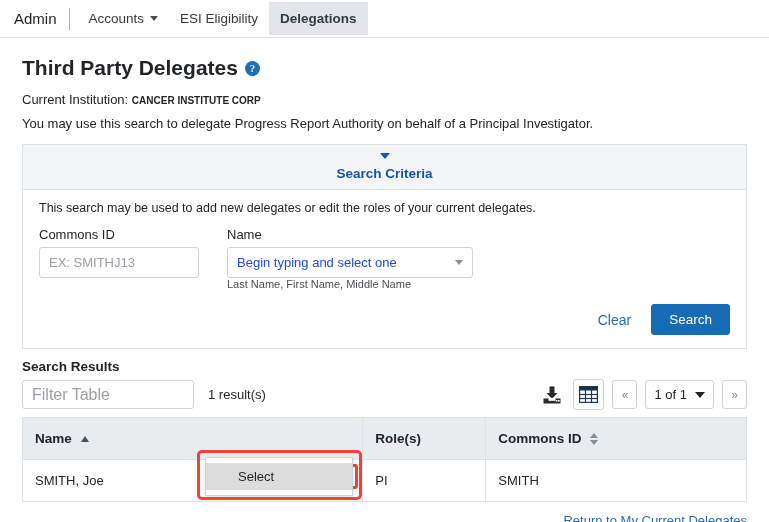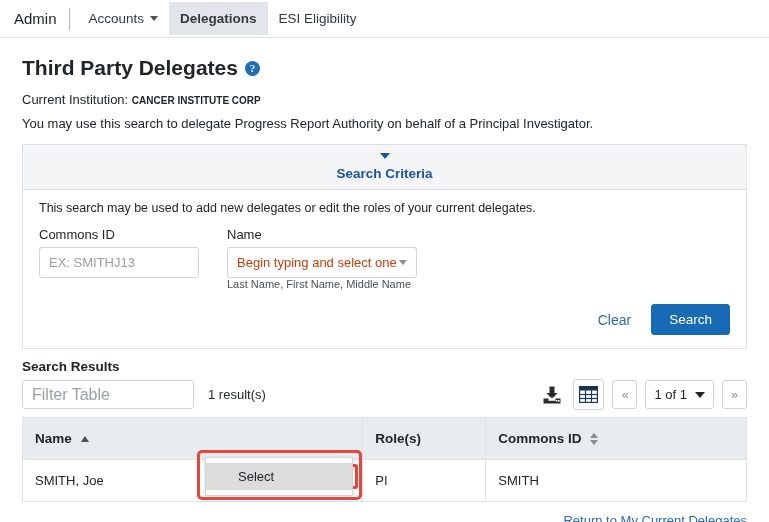--- a/index.html
+++ b/index.html
@@ -146,27 +146,27 @@
     border-radius: 3px;
     padding: 0 9px;
     font-size: 13px;
     font-family: "Liberation Sans", sans-serif;
     color: #212529;
     background: #fff;
     outline: none;
   }
   .text-input::placeholder { color: #9aa0a6; }
   .select-box {
-    width: 190px;
+    width: 246px;
     height: 31px;
     border: 1px solid #ced4da;
     border-radius: 3px;
     padding: 0 9px;
     font-size: 13px;
-    color: #c2410c;
+    color: #1d4ed8;
     background: #fff;
     display: flex;
     align-items: center;
     justify-content: space-between;
     cursor: pointer;
   }
   .sel-caret {
     width: 0; height: 0;
     border-left: 4px solid transparent;
     border-right: 4px solid transparent;
@@ -423,26 +423,26 @@
 
 <div class="topnav">
   <div class="nav-brand">Admin</div>
   <div class="nav-divider"></div>
 
   <div class="nav-item">
     <span>Accounts</span>
     <span class="caret-down"></span>
   </div>
 
+  <div class="nav-item">
+    <span>ESI Eligibility</span>
+  </div>
+
   <div class="nav-item active">
     <span>Delegations</span>
-  </div>
-
-  <div class="nav-item">
-    <span>ESI Eligibility</span>
   </div>
 </div>
 
 <div class="page">
 
   <div class="page-title">
     <span>Third Party Delegates</span>
     <span class="help-icon">?</span>
   </div>
 

